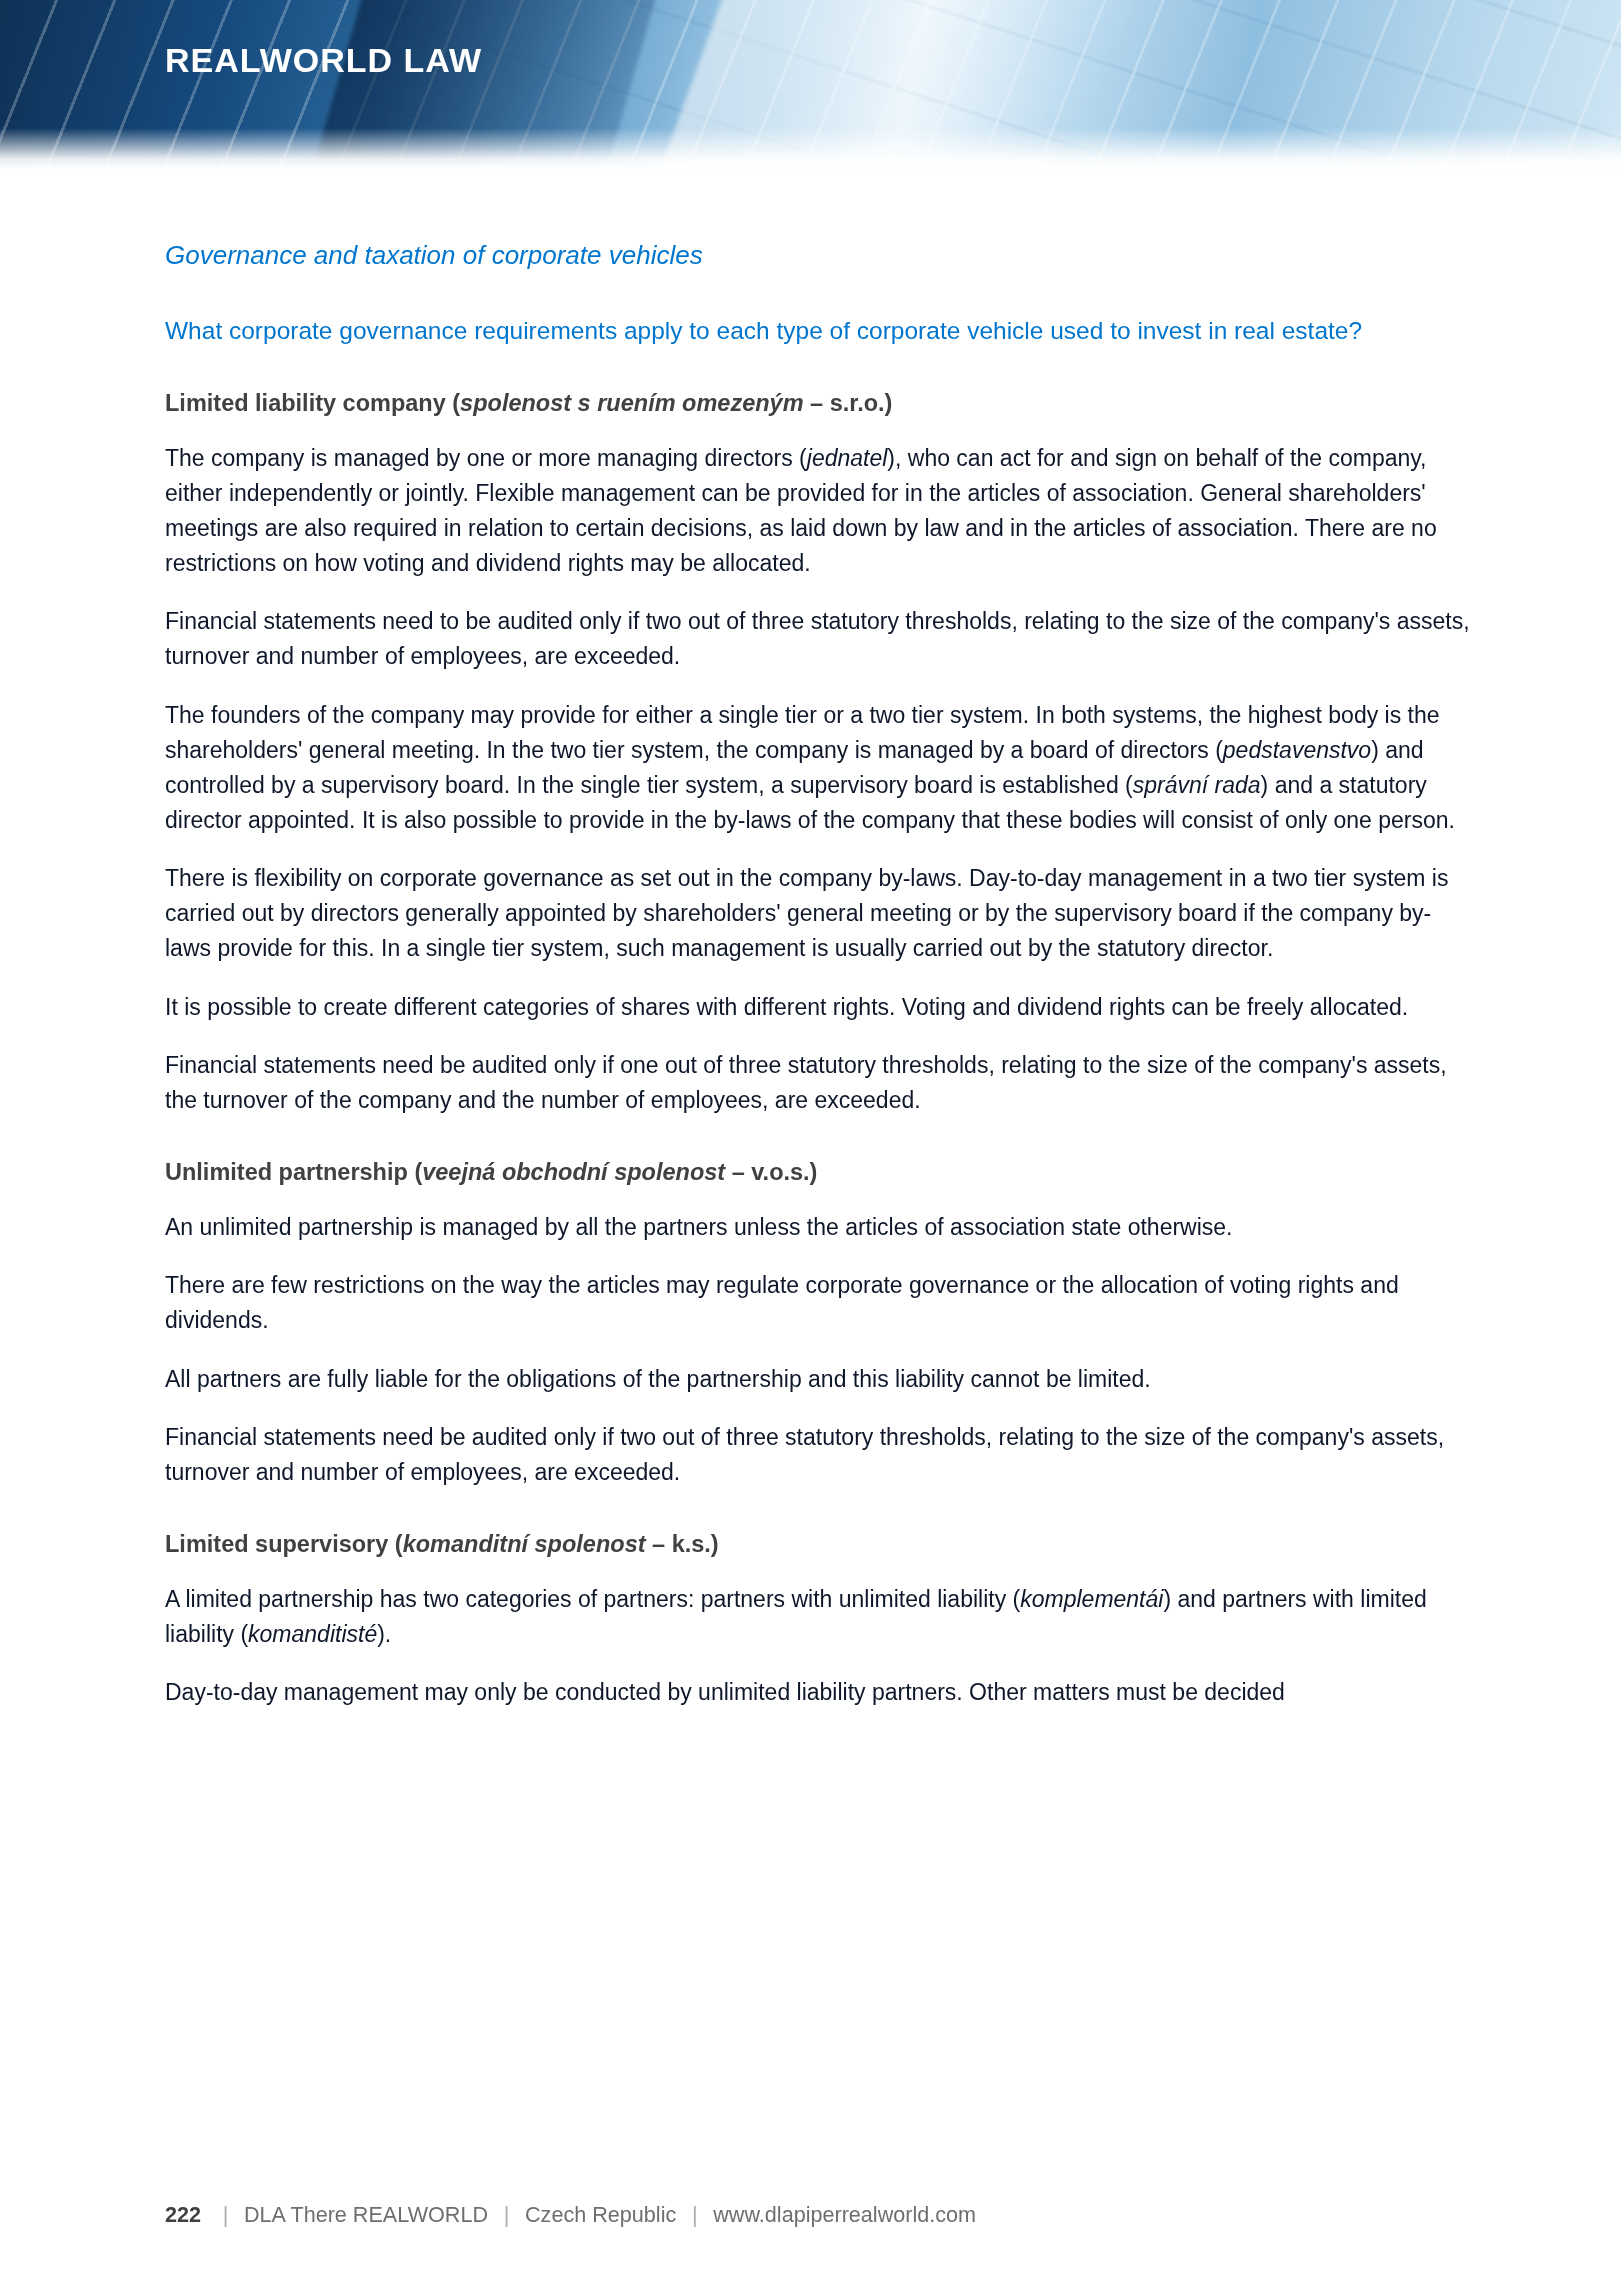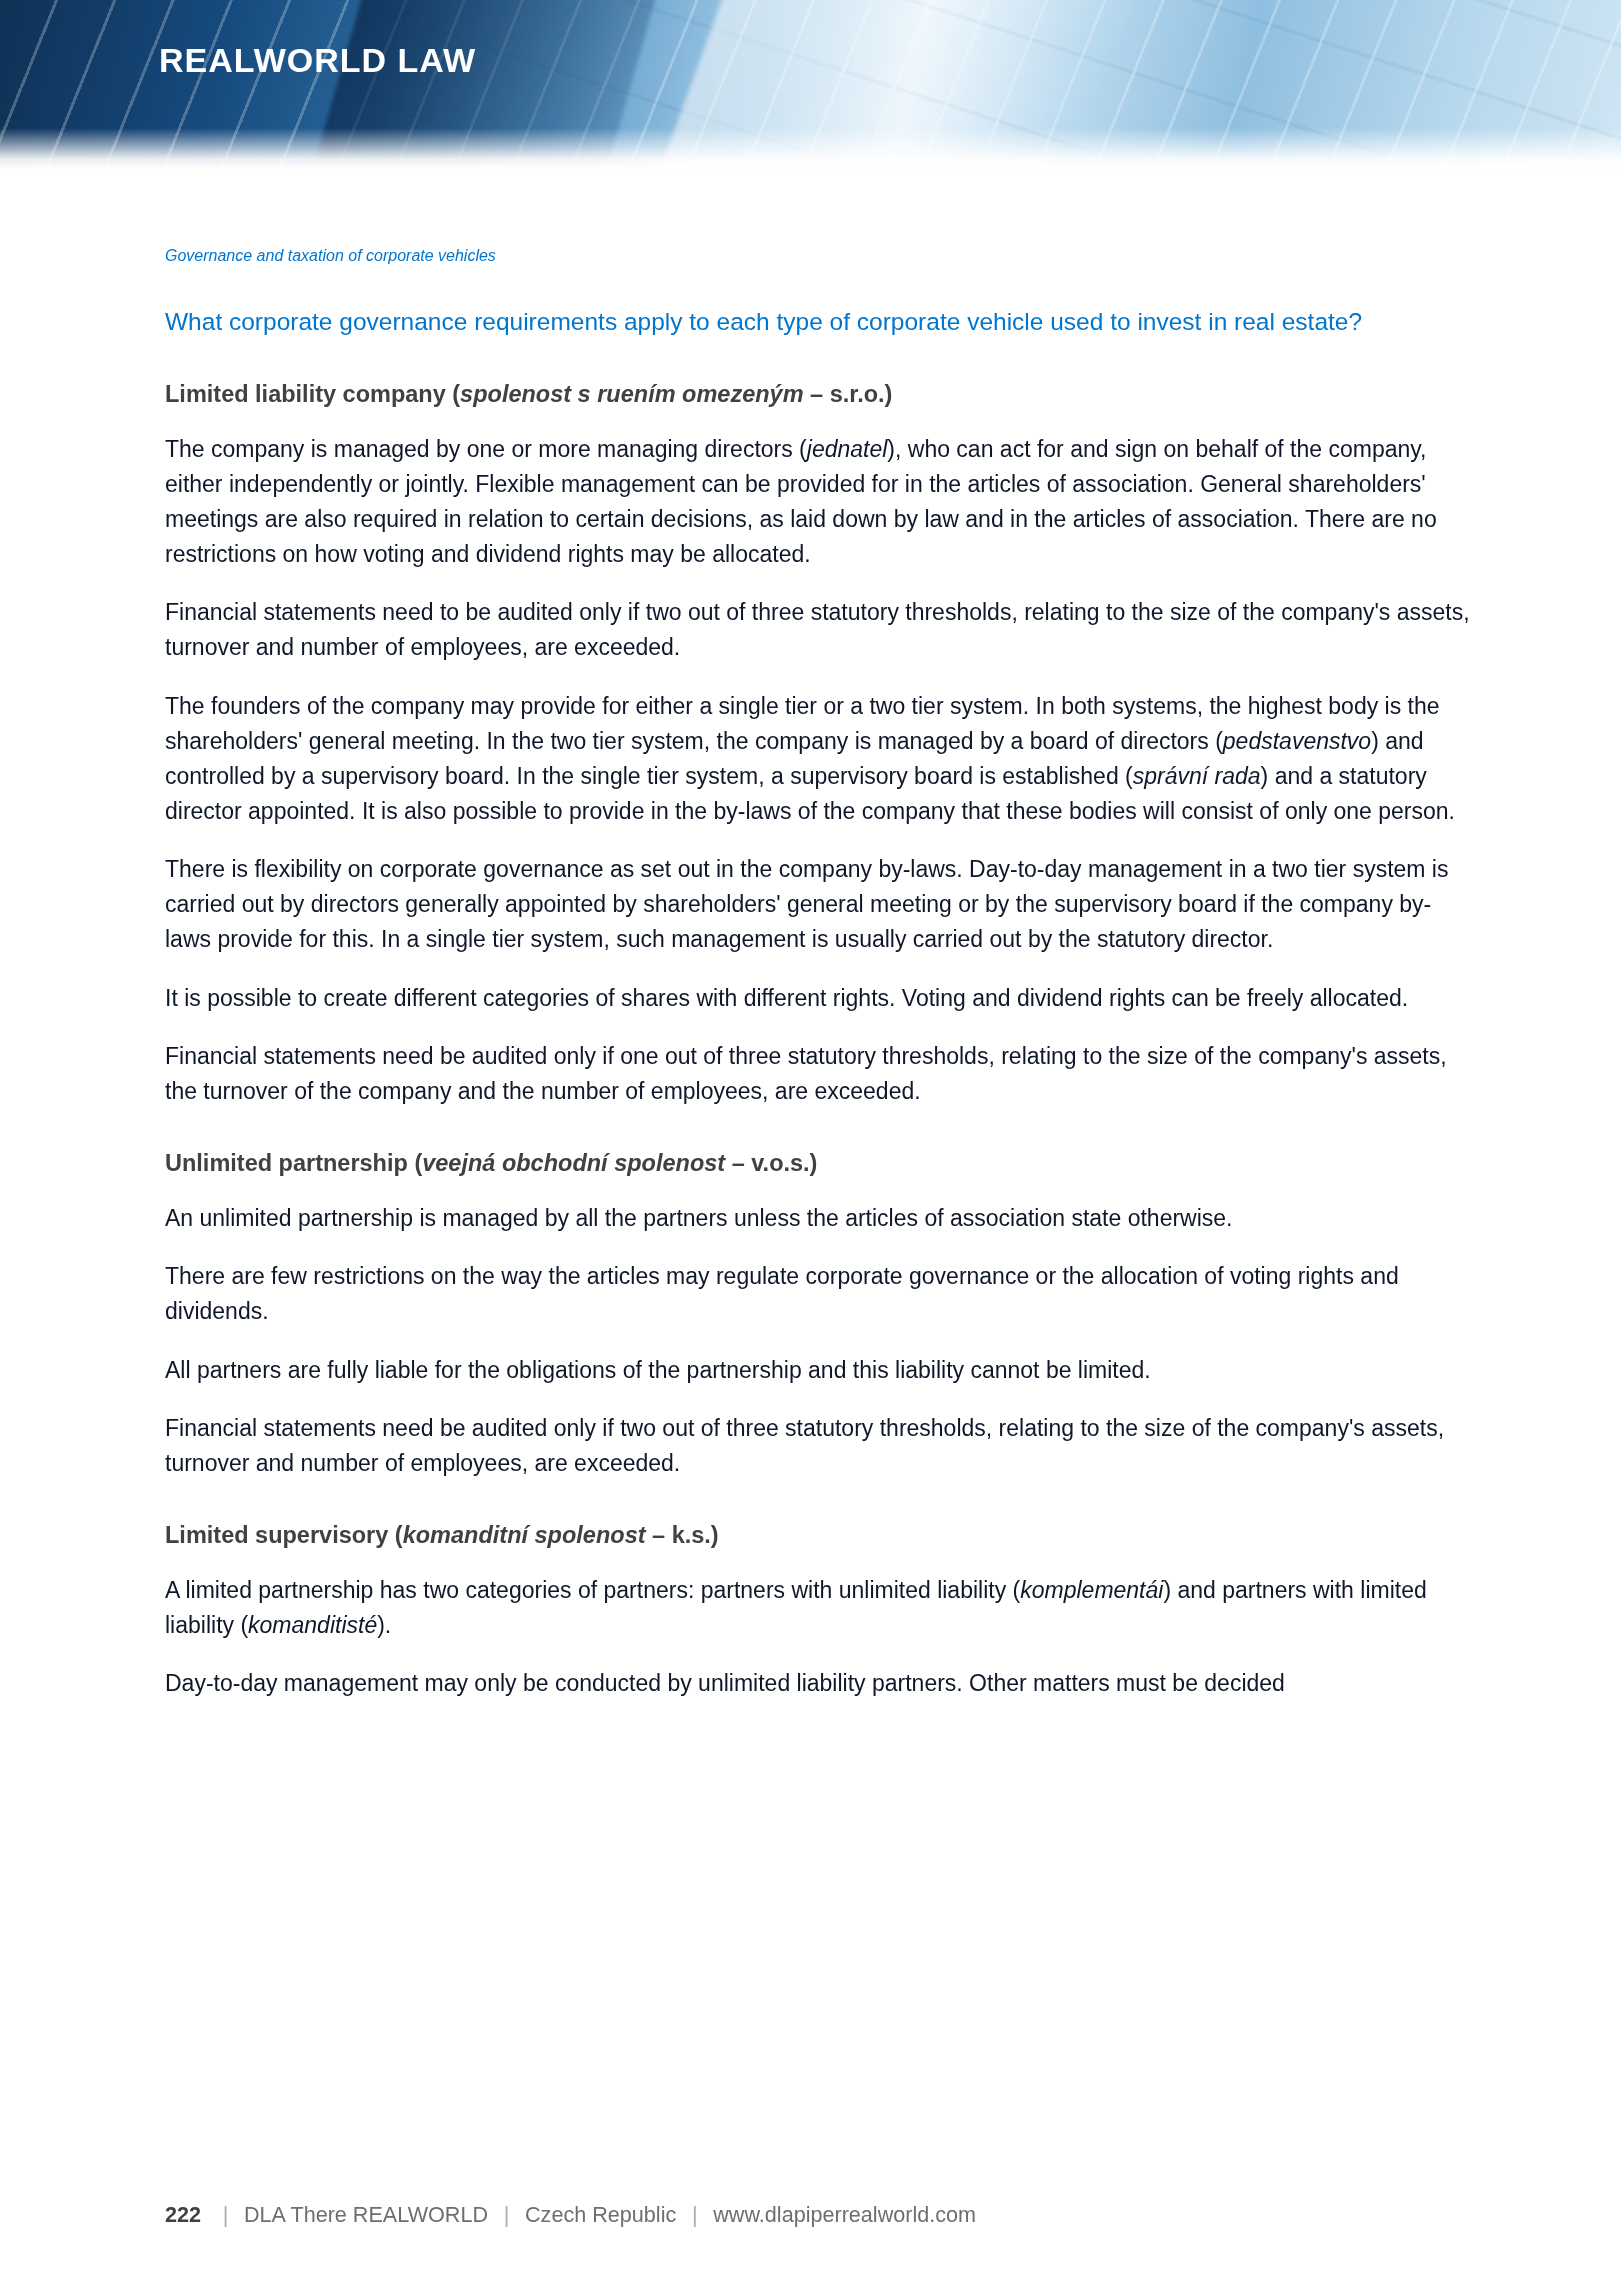--- a/index.html
+++ b/index.html
@@ -52,40 +52,40 @@
     transform: skewX(-20deg);
     filter: blur(2.9px);
   }
   .header::after {
     content: "";
     position: absolute; left: 0; right: 0; bottom: 0; height: 41px;
     background: linear-gradient(to bottom, rgba(255,255,255,0), rgba(255,255,255,0.9) 75%, #ffffff);
   }
   .header-title {
     position: absolute;
-    left: 159px; top: 41px;
+    left: 165px; top: 41px;
     z-index: 3;
     color: #ffffff;
     font-size: 34px;
     font-weight: 700;
     letter-spacing: 1px;
   }
 
   
   .content {
     padding: 69px 151px 0 165px;
     color: #414042;
   }
   .subtitle {
     color: var(--accent, #0076CE);
     font-style: italic;
-    font-size: 16px;
+    font-size: 26px;
     line-height: 35px;
     font-weight: 400;
-    margin-bottom: 31px;
+    margin-bottom: 40px;
   }
   .question {
     color: var(--accent, #0076CE);
     font-size: 24.5px;
     line-height: 36px;
     font-weight: 400;
     margin-bottom: 2px;
   }
   .section-heading {
     font-size: 23.5px;

